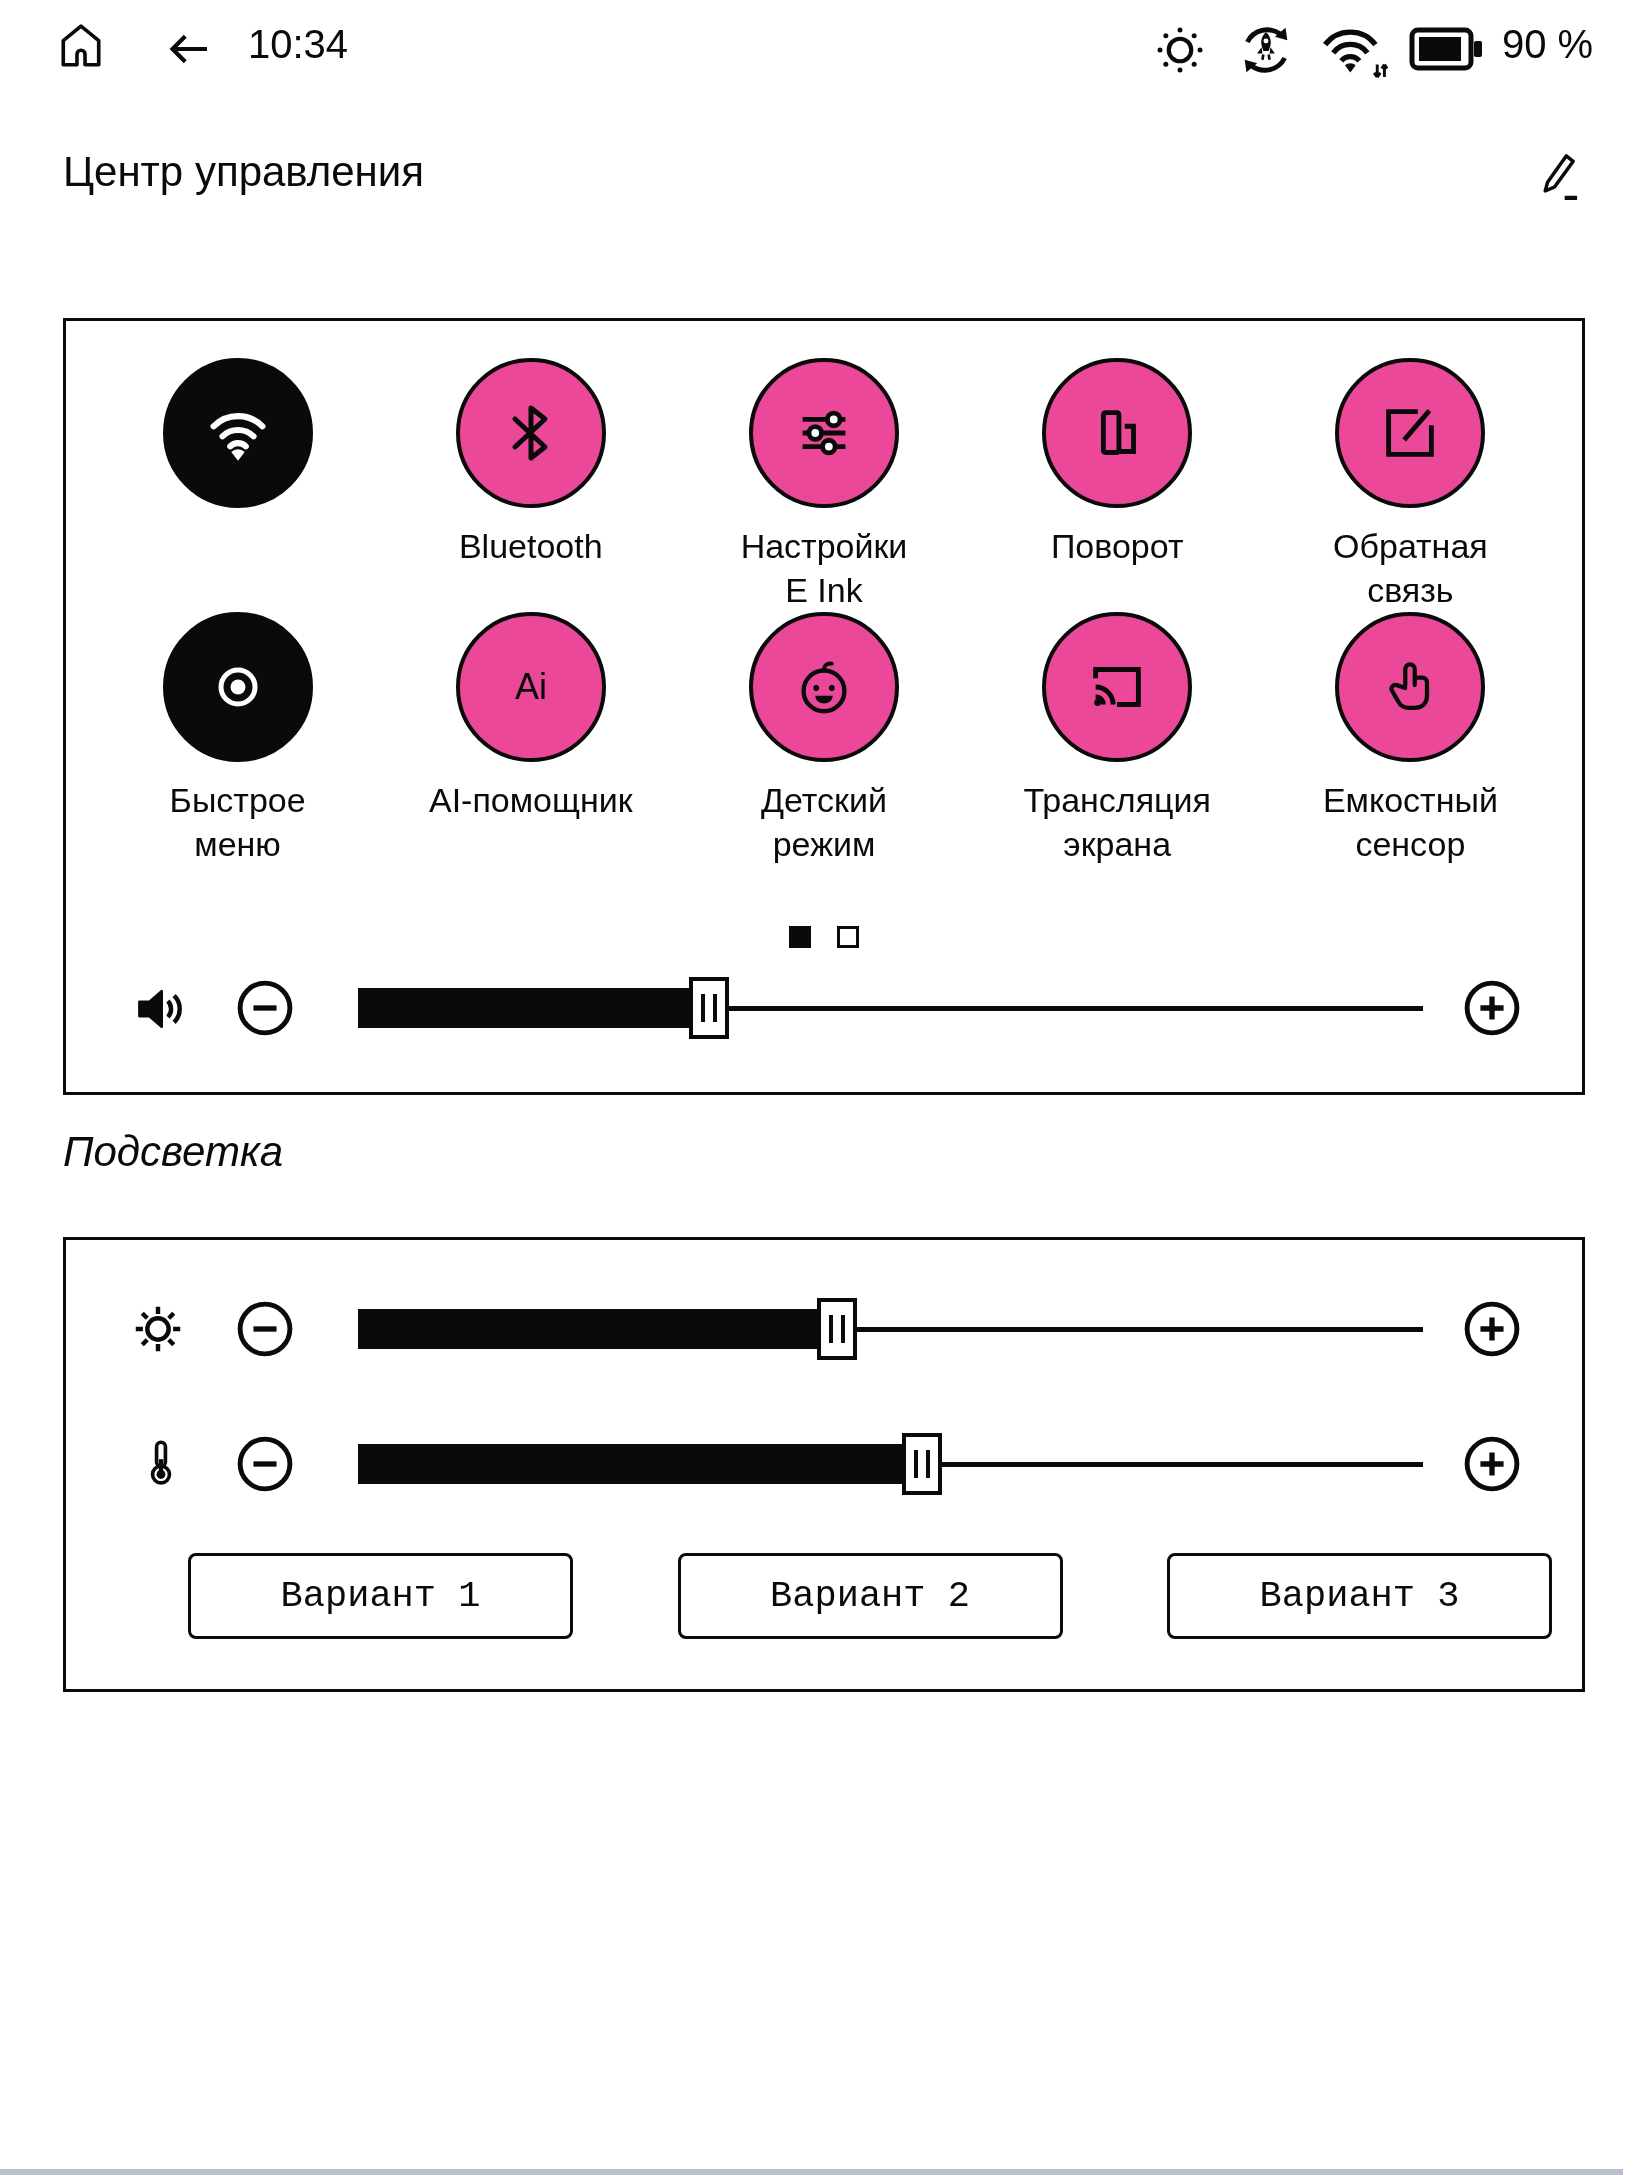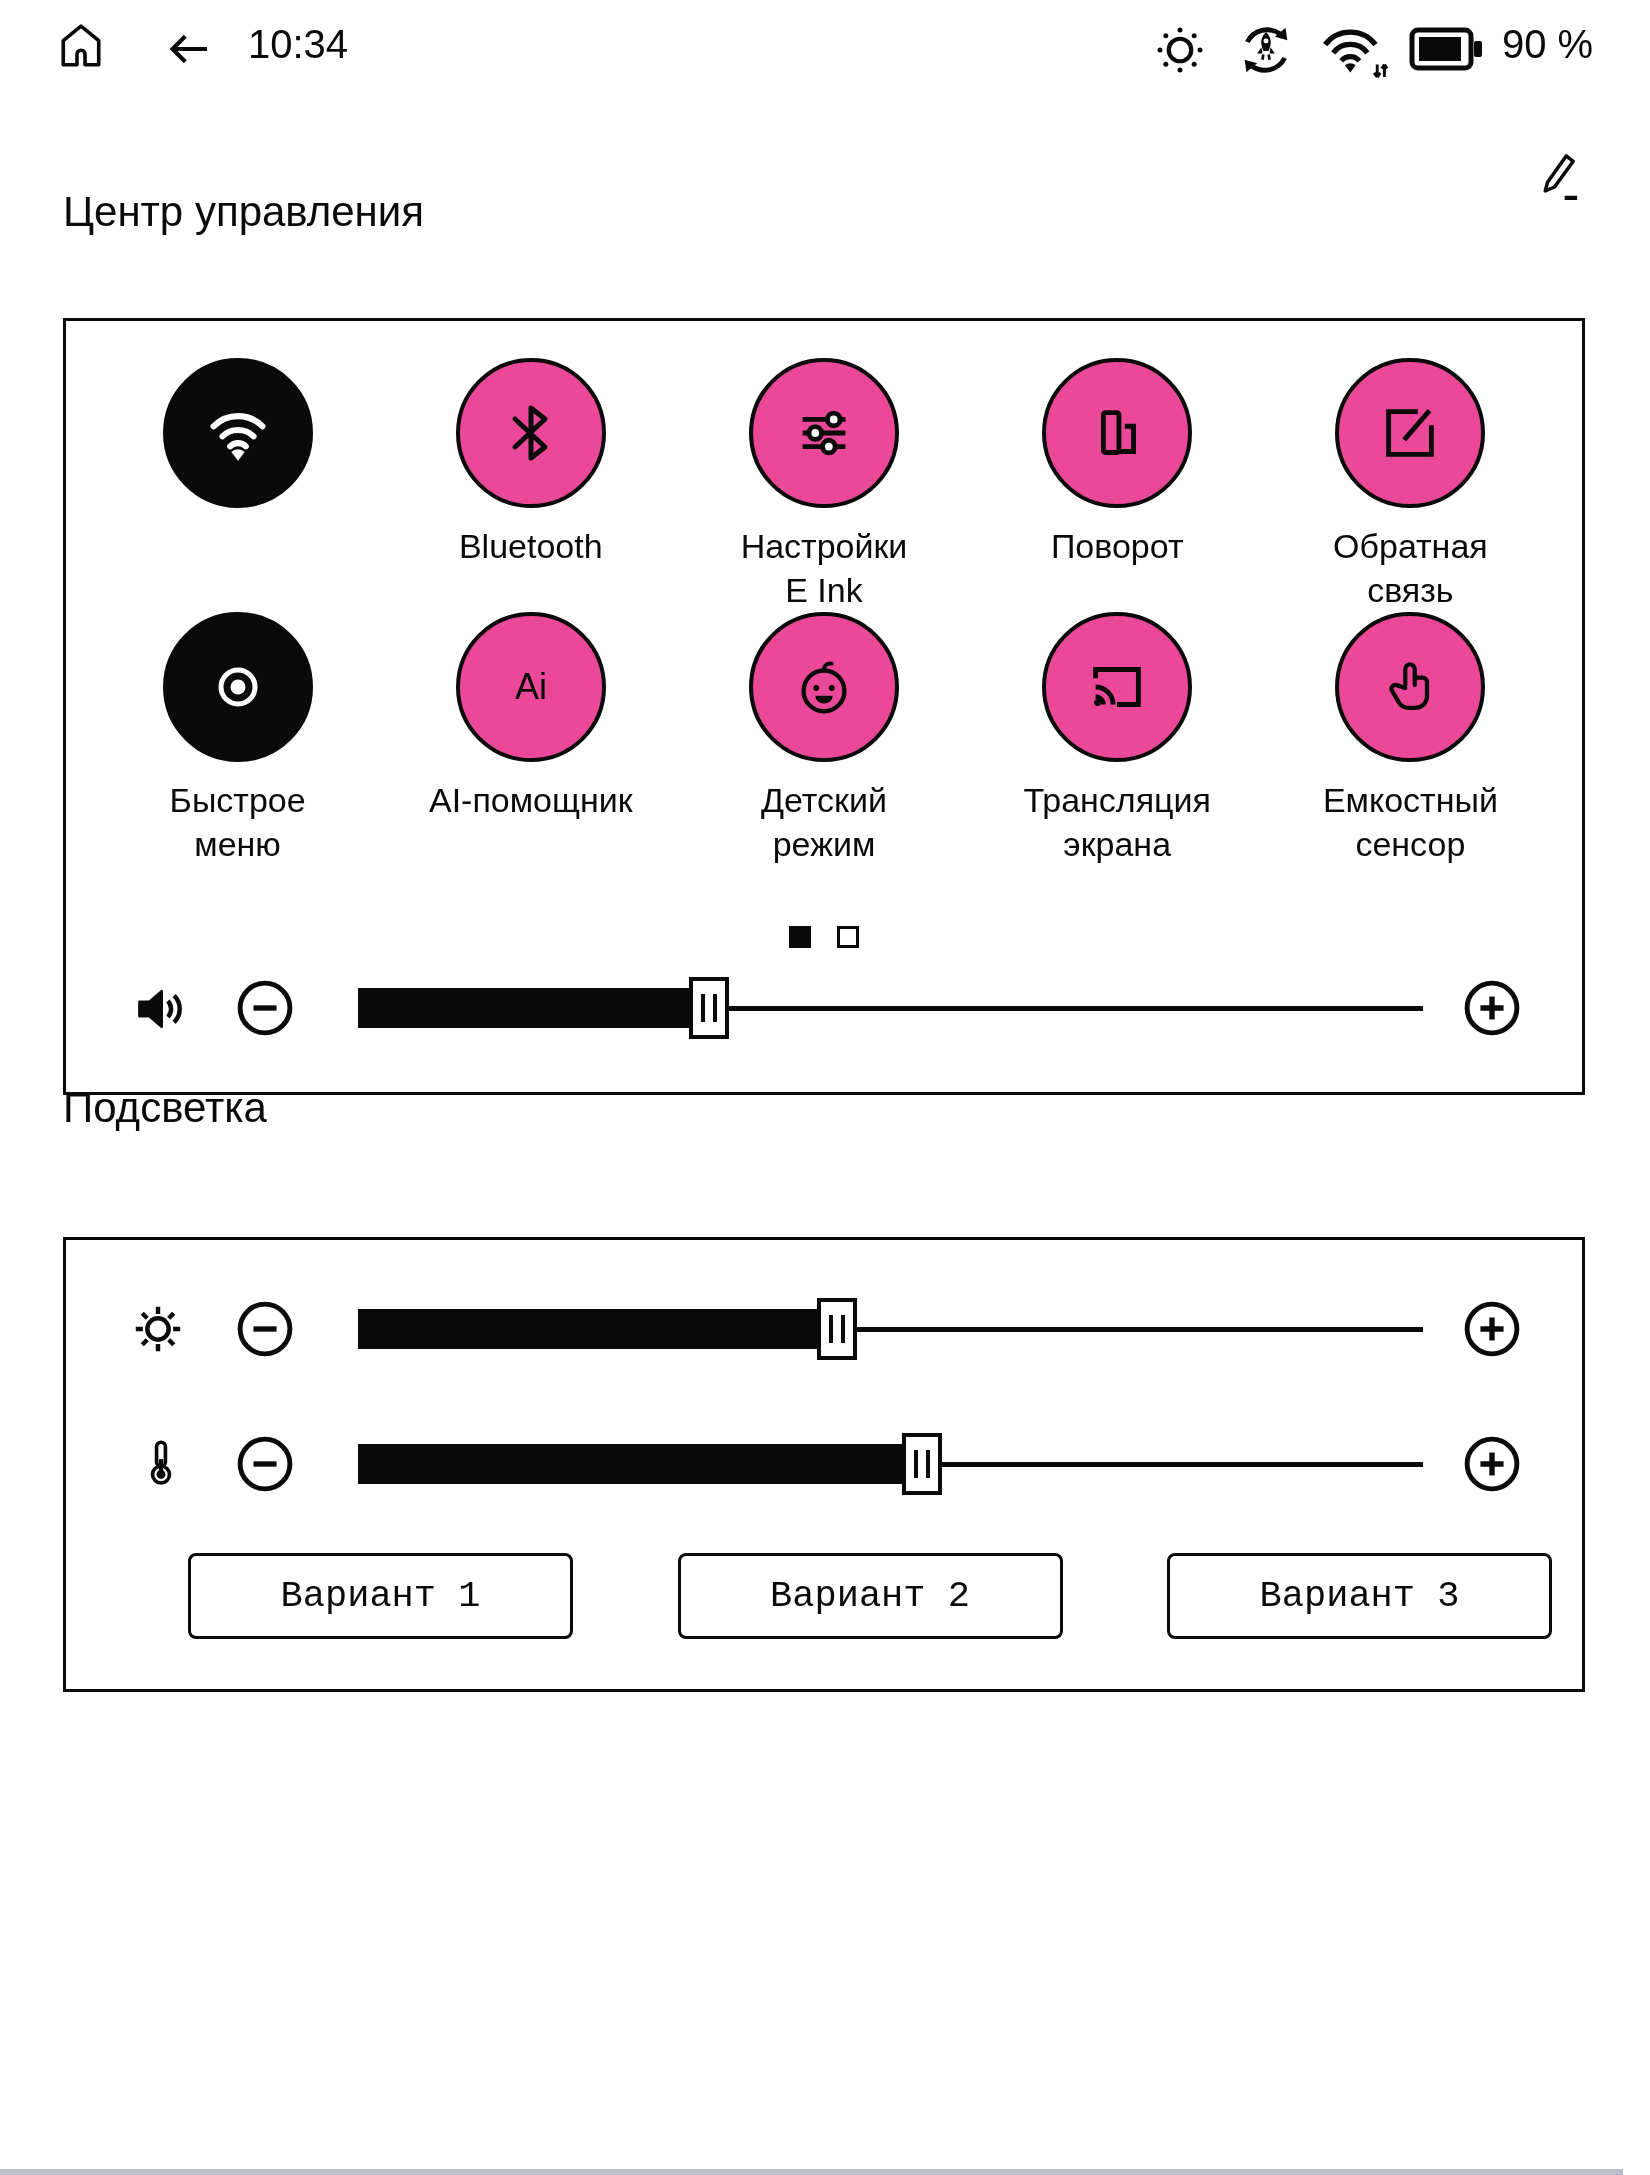--- a/index.html
+++ b/index.html
@@ -7,21 +7,21 @@
           font-family:"Liberation Sans",sans-serif;color:#0a0a0a;}
   svg{display:block;}
   .abs{position:absolute;}
 
   
   .statusbar{position:absolute;left:0;top:0;width:100%;height:90px;}
   .time{position:absolute;left:248px;top:22px;font-size:40px;font-weight:500;}
   .batt-text{position:absolute;left:1502px;top:22px;font-size:40px;font-weight:500;}
 
   
-  .page-title{position:absolute;left:63px;top:148px;font-size:42px;font-weight:500;margin-top:40px;}
+  .page-title{position:absolute;left:63px;top:148px;font-size:42px;font-weight:500;}
 
   
   .panel{position:absolute;left:63px;width:1516px;border:3px solid #0a0a0a;background:#fff;}
   .panel1{top:318px;height:771px;}
   .panel2{top:1237px;height:449px;}
 
   
   .toggle-grid{position:absolute;left:25px;right:25px;top:37px;display:grid;
                grid-template-columns:repeat(5,1fr);}
   .toggle{display:flex;flex-direction:column;align-items:center;cursor:pointer;}
@@ -41,21 +41,21 @@
   .round-btn{position:absolute;width:64px;height:64px;cursor:pointer;}
   .slider-track{position:absolute;left:292px;width:1065px;height:64px;--p:50;cursor:pointer;}
   .track-line{position:absolute;left:0;right:0;top:30px;height:5px;background:#0a0a0a;}
   .track-fill{position:absolute;left:0;top:12px;height:40px;background:#0a0a0a;width:calc(var(--p)*1%);}
   .slider-handle{position:absolute;top:1px;width:40px;height:62px;box-sizing:border-box;
                  background:#fff;border:4px solid #0a0a0a;left:calc(var(--p)*1%);
                  transform:translateX(-50%);display:flex;align-items:center;justify-content:center;gap:8px;}
   .slider-handle i{display:block;width:4px;height:28px;background:#0a0a0a;}
 
   
-  .section-title{position:absolute;left:63px;top:1084px;font-size:42px;font-weight:500;}
+  .section-title{position:absolute;left:63px;top:1128px;font-size:42px;font-weight:500;font-style:italic;}
   .presets{position:absolute;left:122px;top:313px;width:1364px;display:flex;justify-content:space-between;}
   .preset-btn{width:385px;height:86px;box-sizing:border-box;border:3px solid #0a0a0a;border-radius:8px;
               background:#fff;font-family:Liberation Mono, monospace;font-size:37px;color:#0a0a0a;
               display:flex;align-items:center;justify-content:center;cursor:pointer;}
 
   .bottom-edge{position:absolute;left:0;bottom:0;width:100%;height:6px;background:#b7c0cb;}
 </style>
 </head>
 <body>
 

